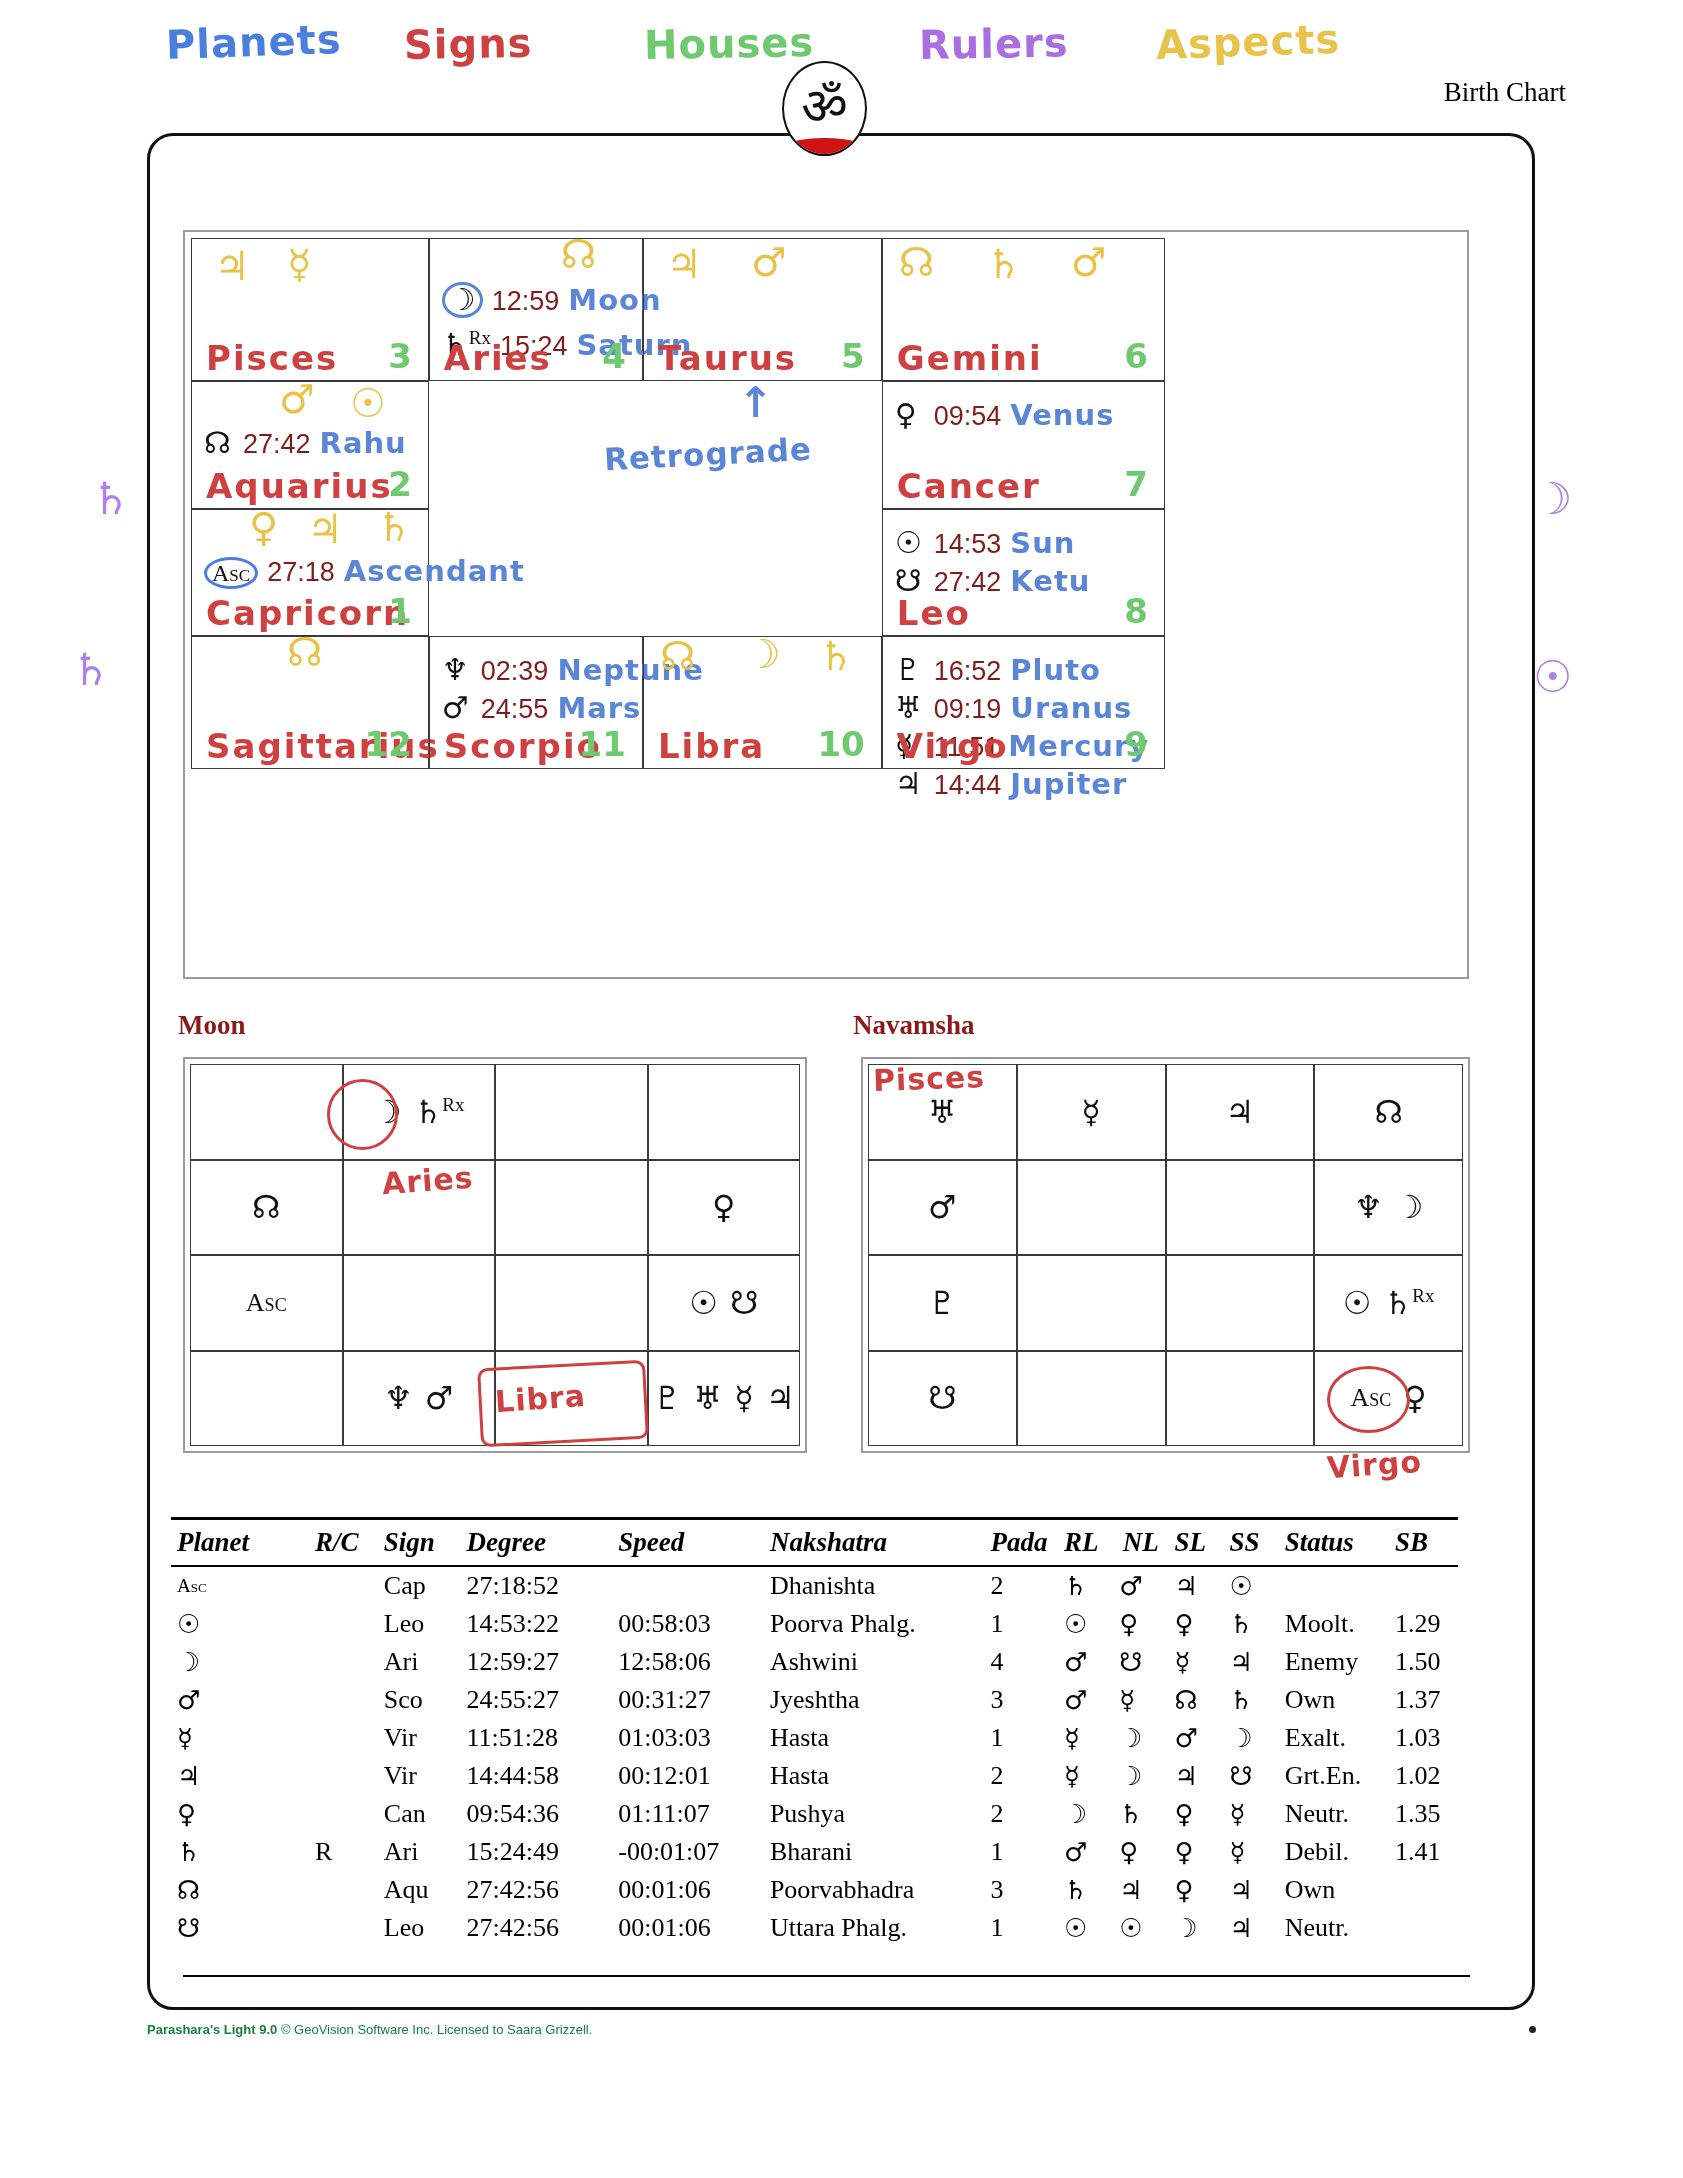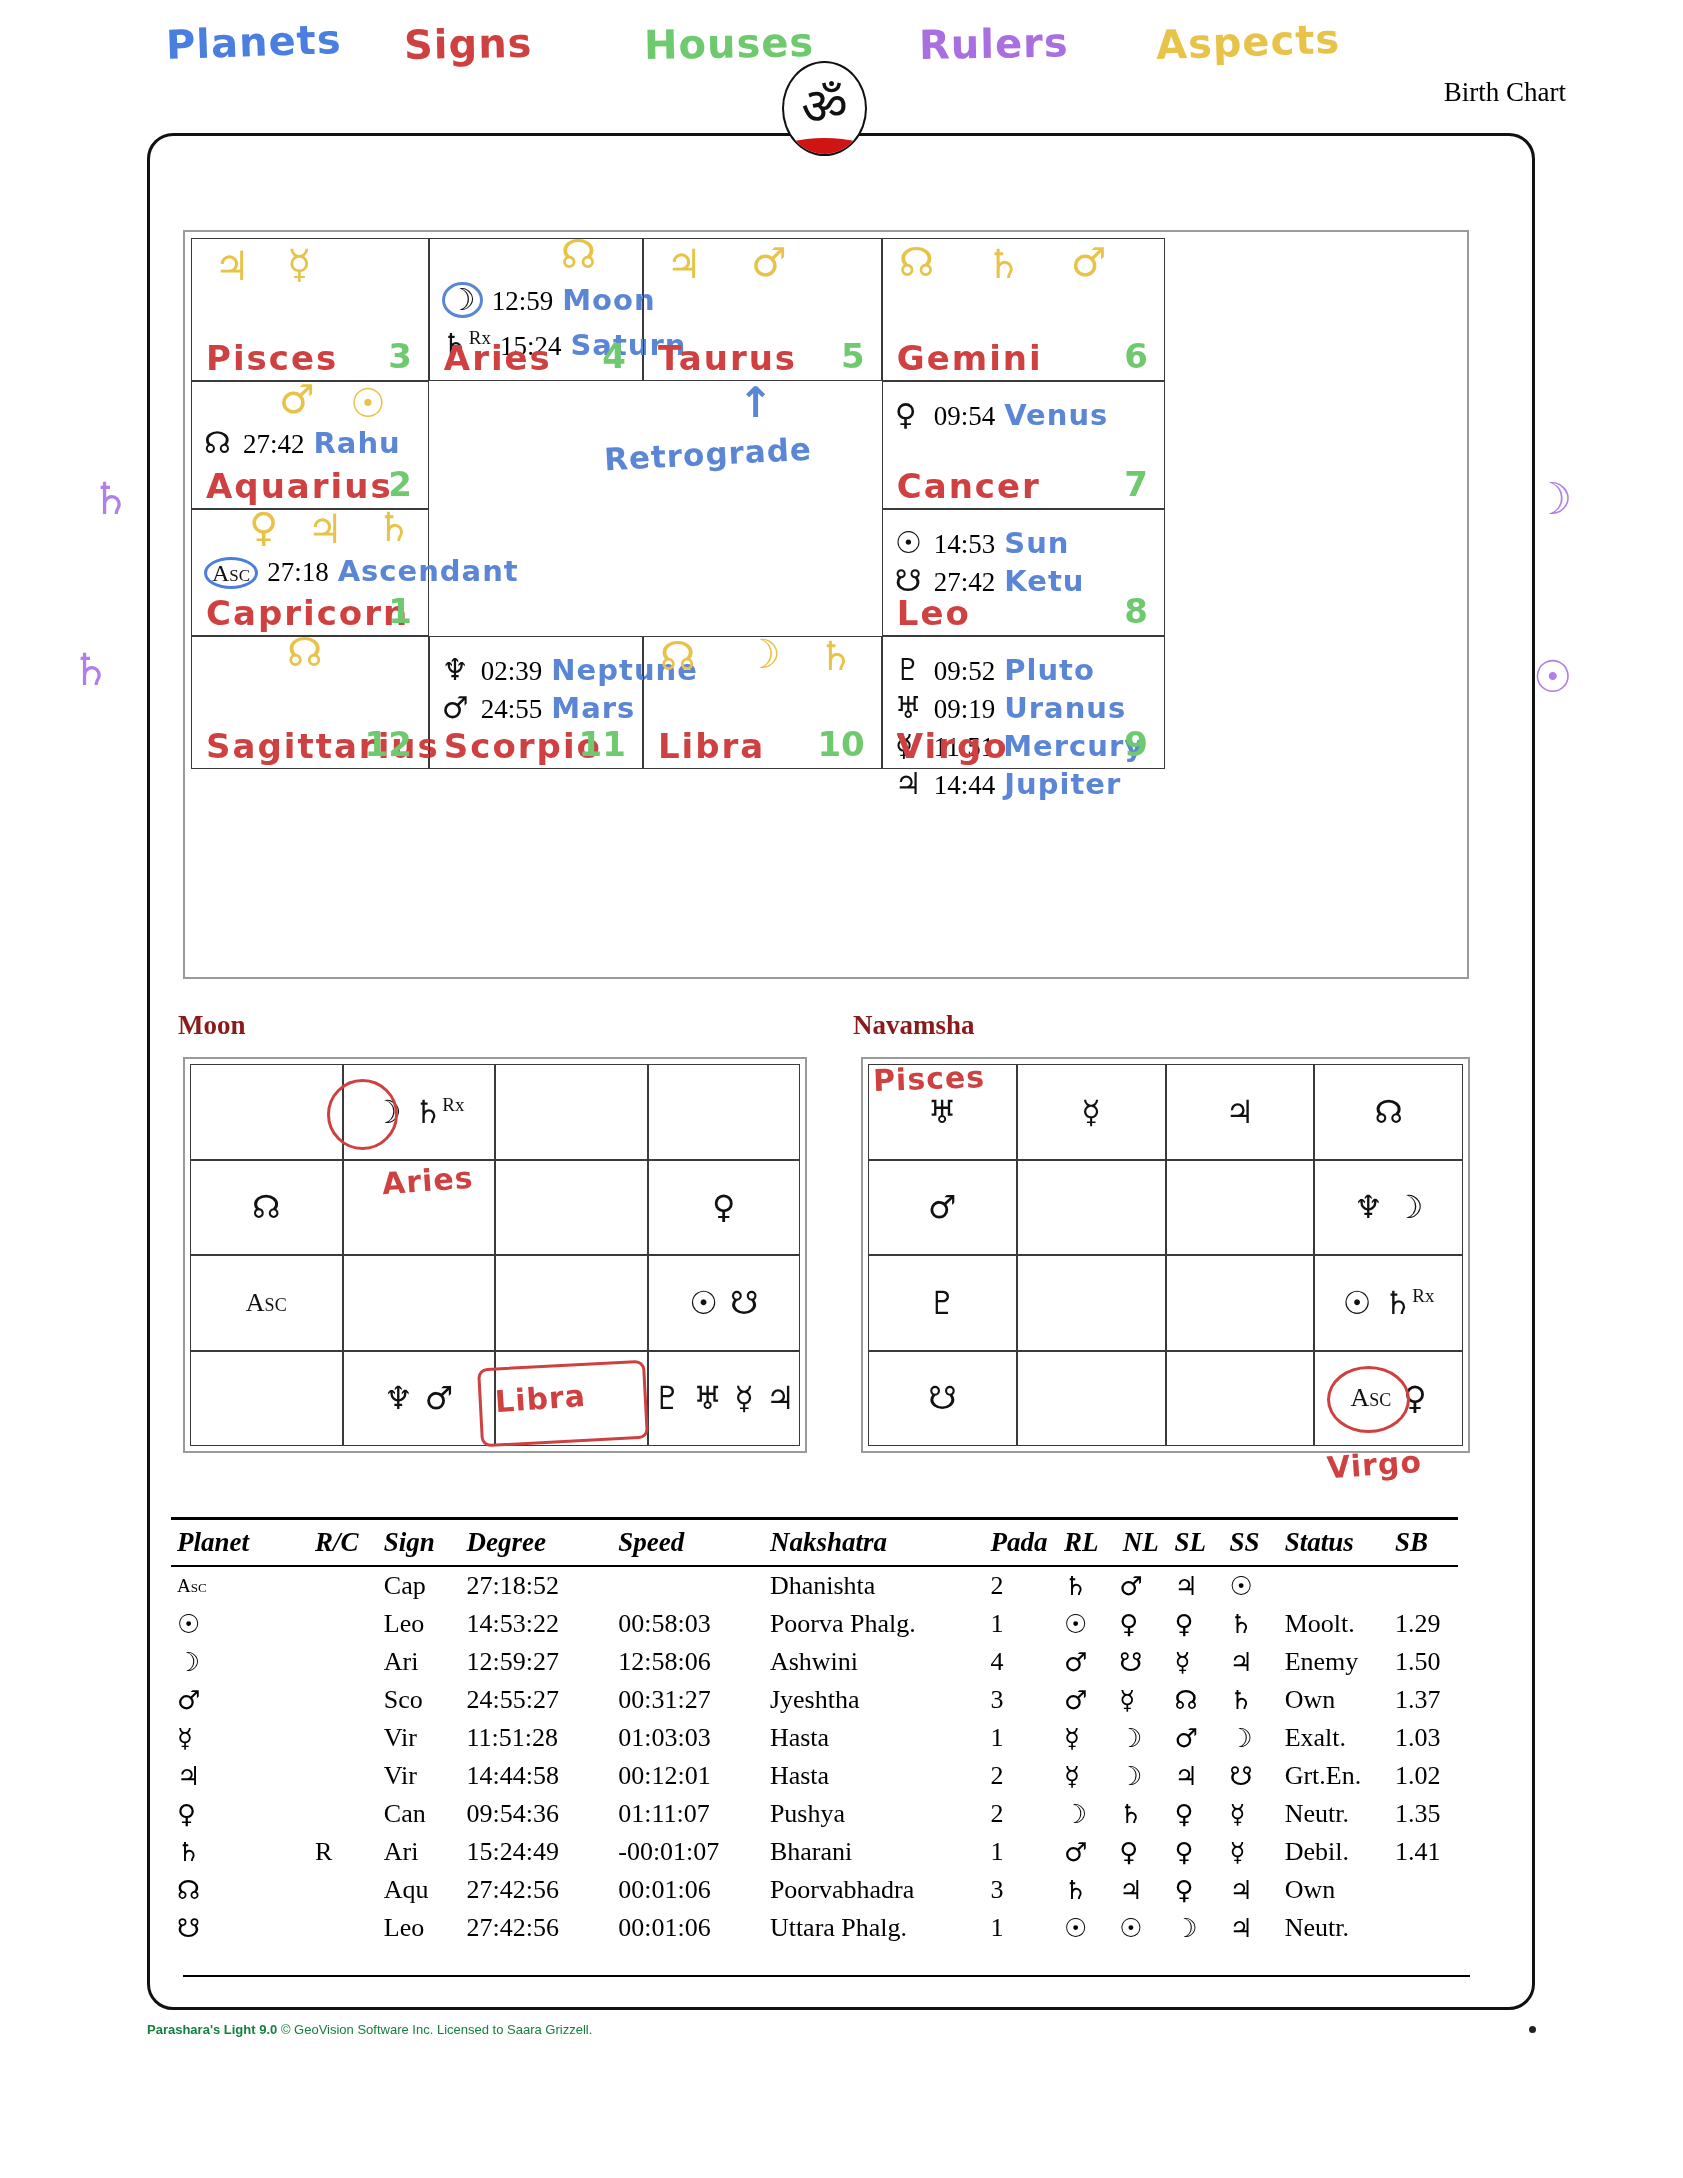--- a/index.html
+++ b/index.html
@@ -86,21 +86,21 @@
     position: absolute; right: 16px; bottom: 4px;
     font-family: "DejaVu Sans", sans-serif; font-weight: 600;
     font-size: 34px; color: #6fc96f;
   }
   .plist { position: absolute; left: 12px; top: 8px; }
   .prow {
     display: flex; align-items: baseline; gap: 9px;
     height: 38px; line-height: 38px; white-space: nowrap;
   }
   .psym { font-family: "DejaVu Sans", sans-serif; font-size: 30px; color: #111; min-width: 30px; }
-  .pdeg { font-family: Liberation Serif, serif; font-size: 27px; color: #000000; }
+  .pdeg { font-family: Liberation Sans, sans-serif; font-size: 27px; color: #7f1d1d; }
   .pname {
     font-family: "DejaVu Sans", sans-serif; font-weight: 600;
     font-size: 29px; color: #5b86d6; letter-spacing: 1px;
   }
   .rx { font-size: 19px; vertical-align: super; font-family:"Liberation Serif",serif;text-align:right; }
 
   .circled {
     display: inline-block; border: 3px solid #5b86d6;
     border-radius: 50%; padding: 0 4px; line-height: 1;
   }
@@ -356,21 +356,21 @@
           <div class="ymark" style="left: 101px; top: -6px;">☽</div>
           <div class="ymark" style="left: 174px; top: -4px;">♄</div>
           <div class="plist" style="top: 14px;"></div>
           <div class="signname">Libra</div>
           <div class="housenum">10</div>
         </div>
         <div class="cell" style="left: 54.3901%; top: 54.3624%; width: 22.2999%; height: 18.1208%;">
           <div class="plist" style="top: 14px;">
             <div class="prow">
               <span class="psym">♇</span>
-              <span class="pdeg">09:52</span>
+              <span class="pdeg">16:52</span>
               <span class="pname">Pluto</span>
             </div>
             <div class="prow">
               <span class="psym">♅</span>
               <span class="pdeg">09:19</span>
               <span class="pname">Uranus</span>
             </div>
             <div class="prow">
               <span class="psym">☿</span>
               <span class="pdeg">11:51</span>

